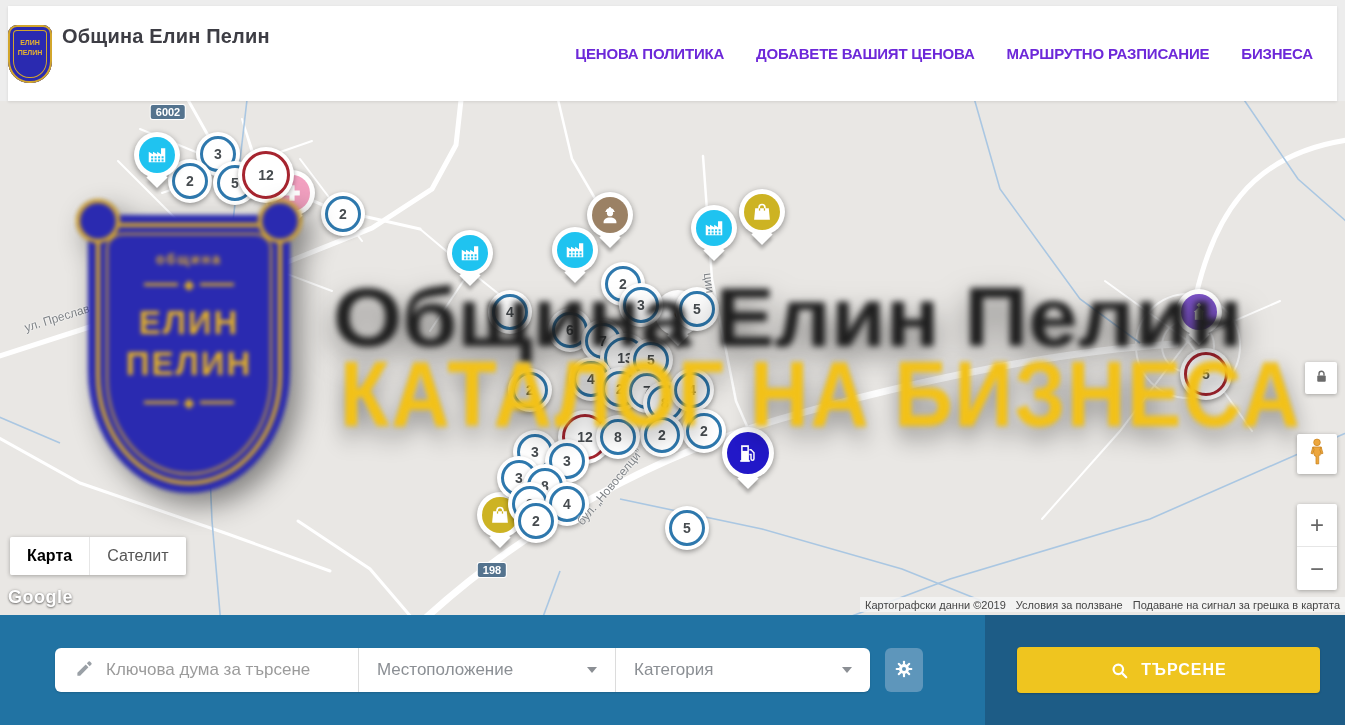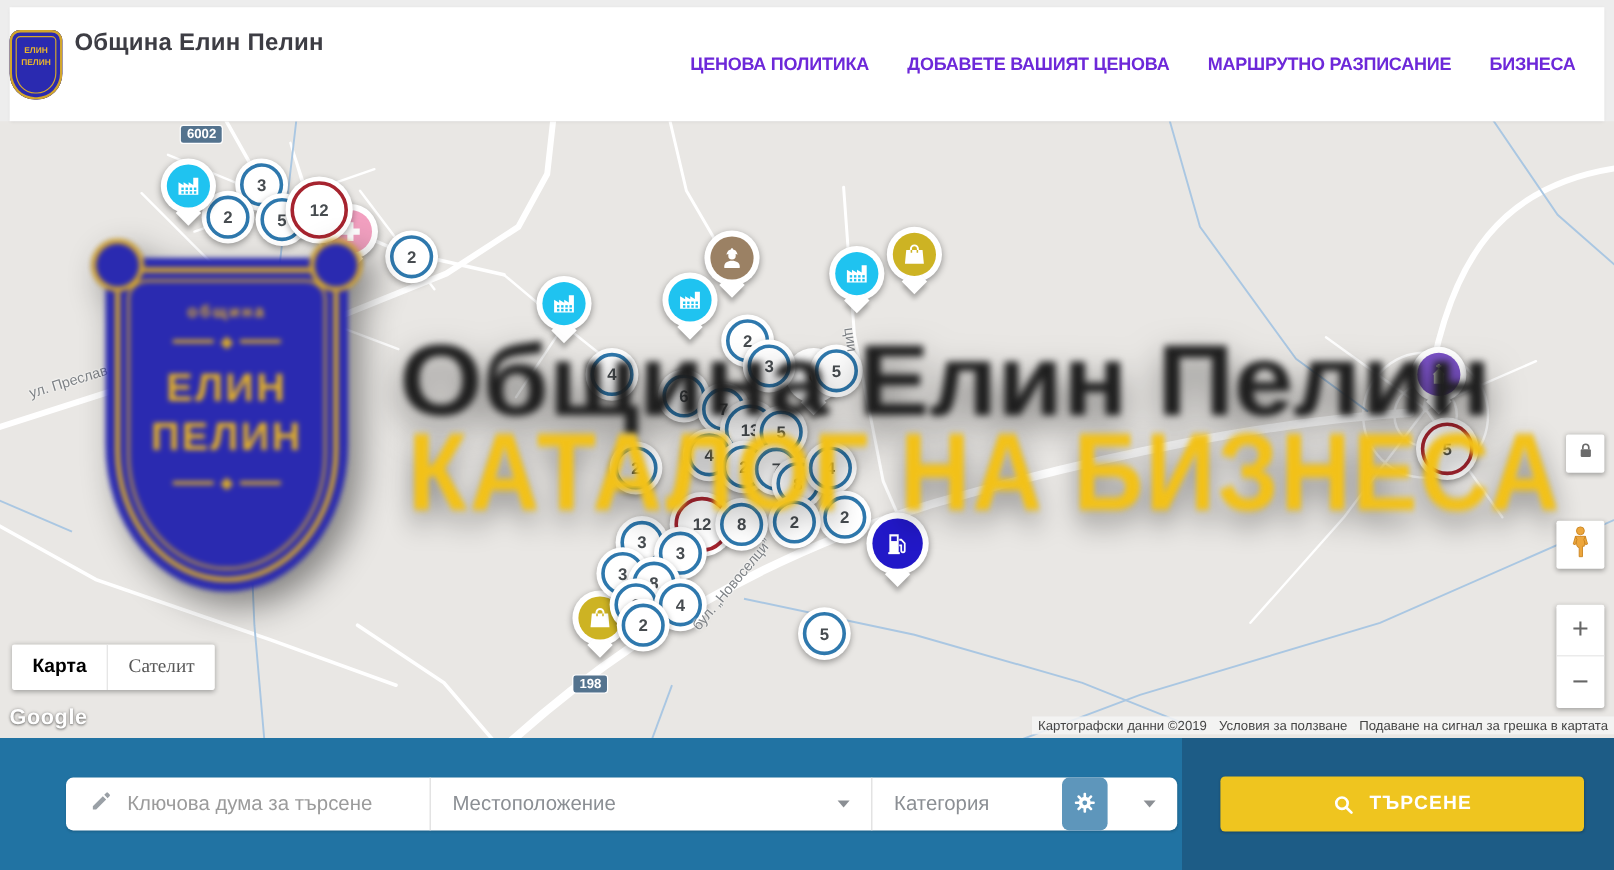--- a/index.html
+++ b/index.html
@@ -76,21 +76,21 @@
   .orn { width:90px; display:flex; align-items:center; justify-content:center; gap:6px; margin:10px 0; }
   .orn i { flex:1; border-top:3px solid #d8a92c; }
   .orn b { font-size:13px; color:#d8a92c; }
   .wm-embl .nm { font-size:33px; letter-spacing:2px; line-height:1.25; text-align:center; }
 
   
   .maptype { position:absolute; left:10px; top:537px; z-index:30; display:flex; cursor:pointer;
              box-shadow:0 1px 4px rgba(0,0,0,.3); border-radius:2px; overflow:hidden; }
   .maptype div { background:#fff; height:38px; display:flex; align-items:center; padding:0 17px; font-size:16px; }
   .maptype .on { font-weight:bold; color:#000; }
-  .maptype .off { color:#565656; border-left:1px solid #e6e6e6;font-family:Liberation Serif, serif; }
+  .maptype .off { color:#565656; border-left:1px solid #e6e6e6; }
 
   .google-logo { position:absolute; left:8px; top:587px; z-index:30; font-size:18px; font-weight:bold;
                  color:#fff; letter-spacing:.5px; text-shadow:0 1px 2px rgba(0,0,0,.45), 0 0 3px rgba(0,0,0,.25); }
 
   .attrib { position:absolute; right:0; top:597px; z-index:31; display:flex; height:15px;
             align-items:center; background:rgba(245,245,245,.85); font-size:11px; color:#454545; }
   .attrib span { padding:0 5px; white-space:nowrap; }
   .attrib a { color:#454545; text-decoration:none; cursor:pointer; padding:0 5px; white-space:nowrap; }
 
   .ctrl { position:absolute; z-index:30; background:#fff; box-shadow:0 1px 4px rgba(0,0,0,.3);
@@ -98,21 +98,21 @@
   .lock-btn  { left:1305px; top:362px; width:32px; height:32px; }
   .pegman    { left:1297px; top:434px; width:40px; height:40px; }
   .zoomctl   { left:1297px; top:504px; width:40px; height:86px; flex-direction:column; }
   .zoomctl .zb { width:100%; height:43px; display:flex; align-items:center; justify-content:center;
                  font-size:24px; color:#666; cursor:pointer; }
   .zoomctl .zb:first-child { border-bottom:1px solid #e6e6e6; }
 
   
   .searchbar { position:absolute; left:0; top:615px; width:1345px; height:110px; background:#2173a3; }
   .searchbar .dark { position:absolute; left:985px; top:0; width:360px; height:110px; background:#1d5c86; }
-  .inputgroup { position:absolute; left:55px; top:33px; width:926px; height:44px; background:#fff;
+  .inputgroup { position:absolute; left:55px; top:33px; width:815px; height:44px; background:#fff;
                 border-radius:6px; display:flex; align-items:stretch; box-shadow:0 1px 2px rgba(0,0,0,.15); }
   .kw { flex:0 0 303px; display:flex; align-items:center; gap:12px; padding-left:20px; }
   .kw input { border:0; outline:0; width:240px; font-size:17px; color:#444;
               font-family:"Liberation Sans", sans-serif; }
   .kw input::placeholder { color:#9b9b9b; }
   .sel { display:flex; align-items:center; justify-content:space-between; padding:0 18px;
          border-left:1px solid #dcdcdc; cursor:pointer; }
   .sel .lbl { font-size:17px; color:#8b8f94; }
   .caret { width:0; height:0; border-left:5px solid transparent; border-right:5px solid transparent;
            border-top:6px solid #8b8f94; }

